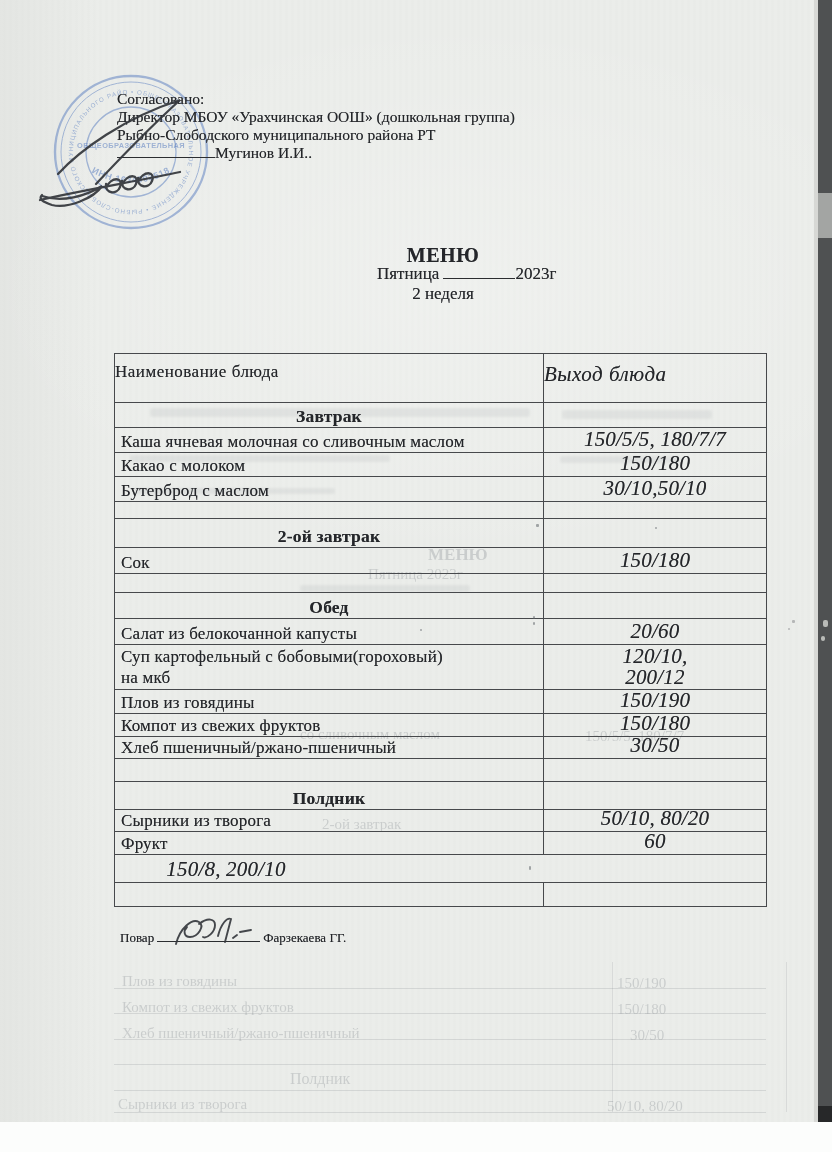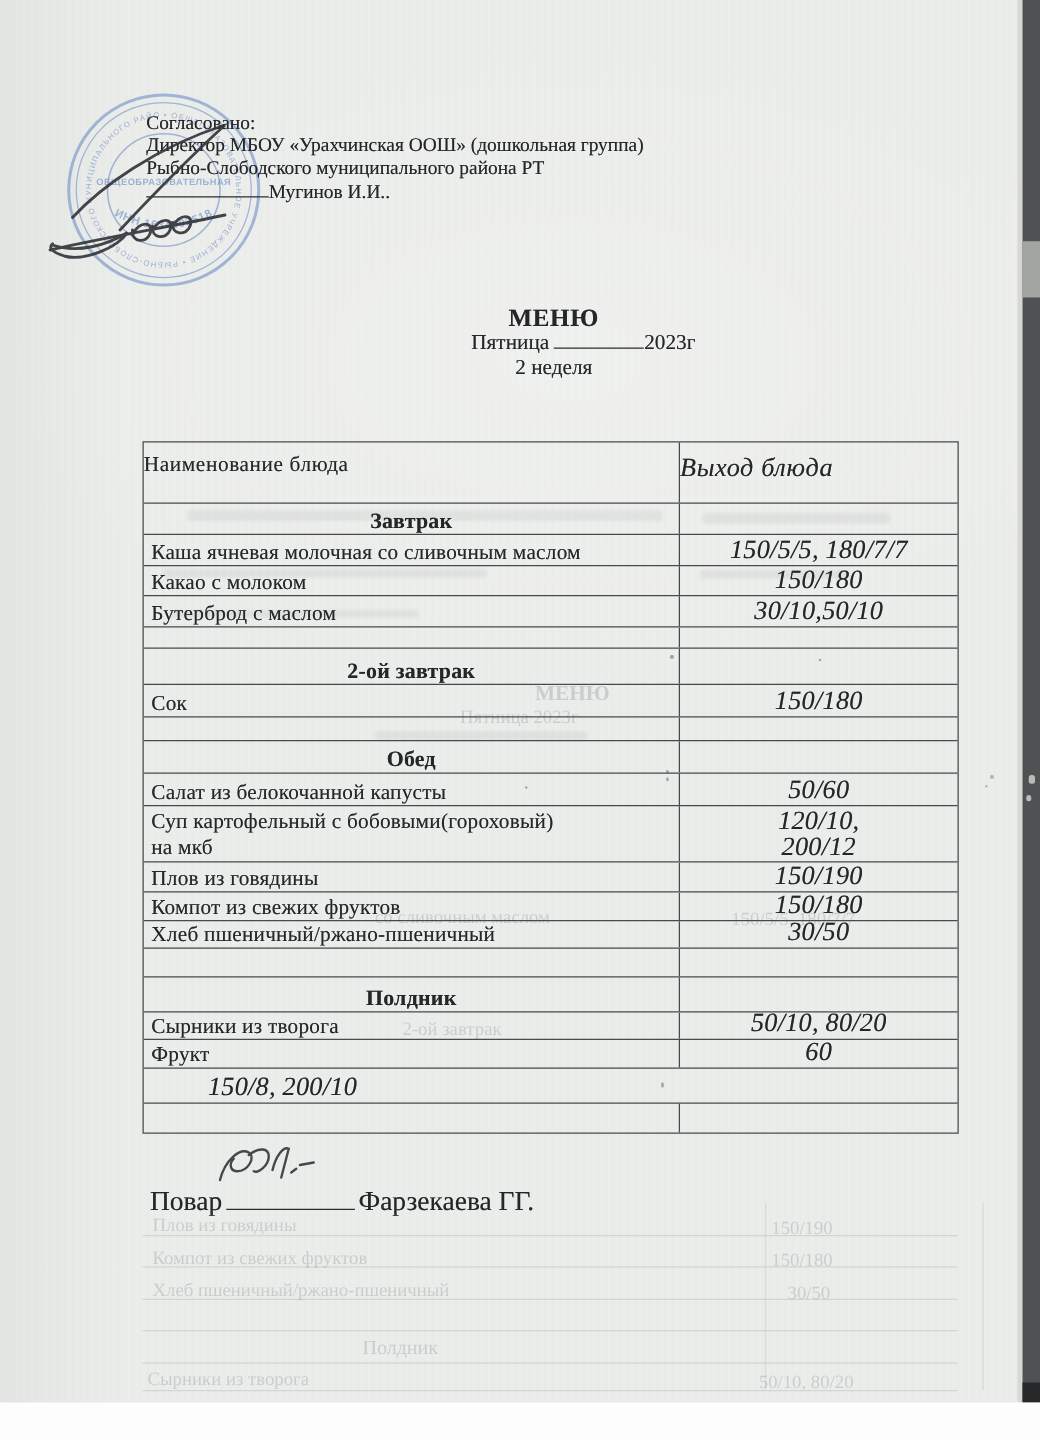--- a/index.html
+++ b/index.html
@@ -51,21 +51,21 @@
   .trow:last-child{ border-bottom:none; }
   .tcell{ display:flex; align-items:flex-end; font-size:17px; letter-spacing:.2px; }
   .c1{ width:429px; border-right:1.3px solid #47494c; padding-left:6px; box-sizing:border-box; }
   .c2{ width:222px; justify-content:center; text-align:center; font-size:21px;font-style:italic; }
   .thead .tcell{ align-items:flex-start; padding-top:8px; justify-content:flex-start; text-align:center; padding-left:0; letter-spacing:.5px; }
   .section .c1{ justify-content:center; font-weight:bold; padding-left:0; font-size:17.5px; }
   .twoline .tcell{ flex-direction:column; align-items:flex-start; justify-content:center; line-height:21px; }
   .twoline .c2{ align-items:center; }
 
   
-  .cook{ position:absolute; left:120px; top:948px; font-size:22px; }
+  .cook{ position:absolute; left:120px; top:928px; font-size:13px; }
   .cook .uline{ width:103px; margin:0 3px; }
 </style>
 </head>
 <body>
 
 <div class="scan">
 
   <div>
     <span class="ghost" style="left:428px;top:545px;font-size:17px;font-weight:bold">МЕНЮ</span>
     <span class="ghost" style="left:368px;top:566px">Пятница 2023г</span>
@@ -211,21 +211,21 @@
       <div class="tcell c1 soft">
           <span>Обед</span>
         </div>
       <div class="tcell c2"></div>
     </div>
     <div class="trow" style="height:25px">
       <div class="tcell c1 soft">
           <span>Салат из белокочанной капусты</span>
         </div>
       <div class="tcell c2 soft">
-          <span>50/60</span>
+          <span>20/60</span>
         </div>
     </div>
     <div class="trow twoline" style="height:44px">
       <div class="tcell c1 soft">
         <span>Суп картофельный с бобовыми(гороховый)</span>
         <span>на мкб</span>
       </div>
       <div class="tcell c2 soft">
         <span>120/10,</span>
         <span>200/12</span>

